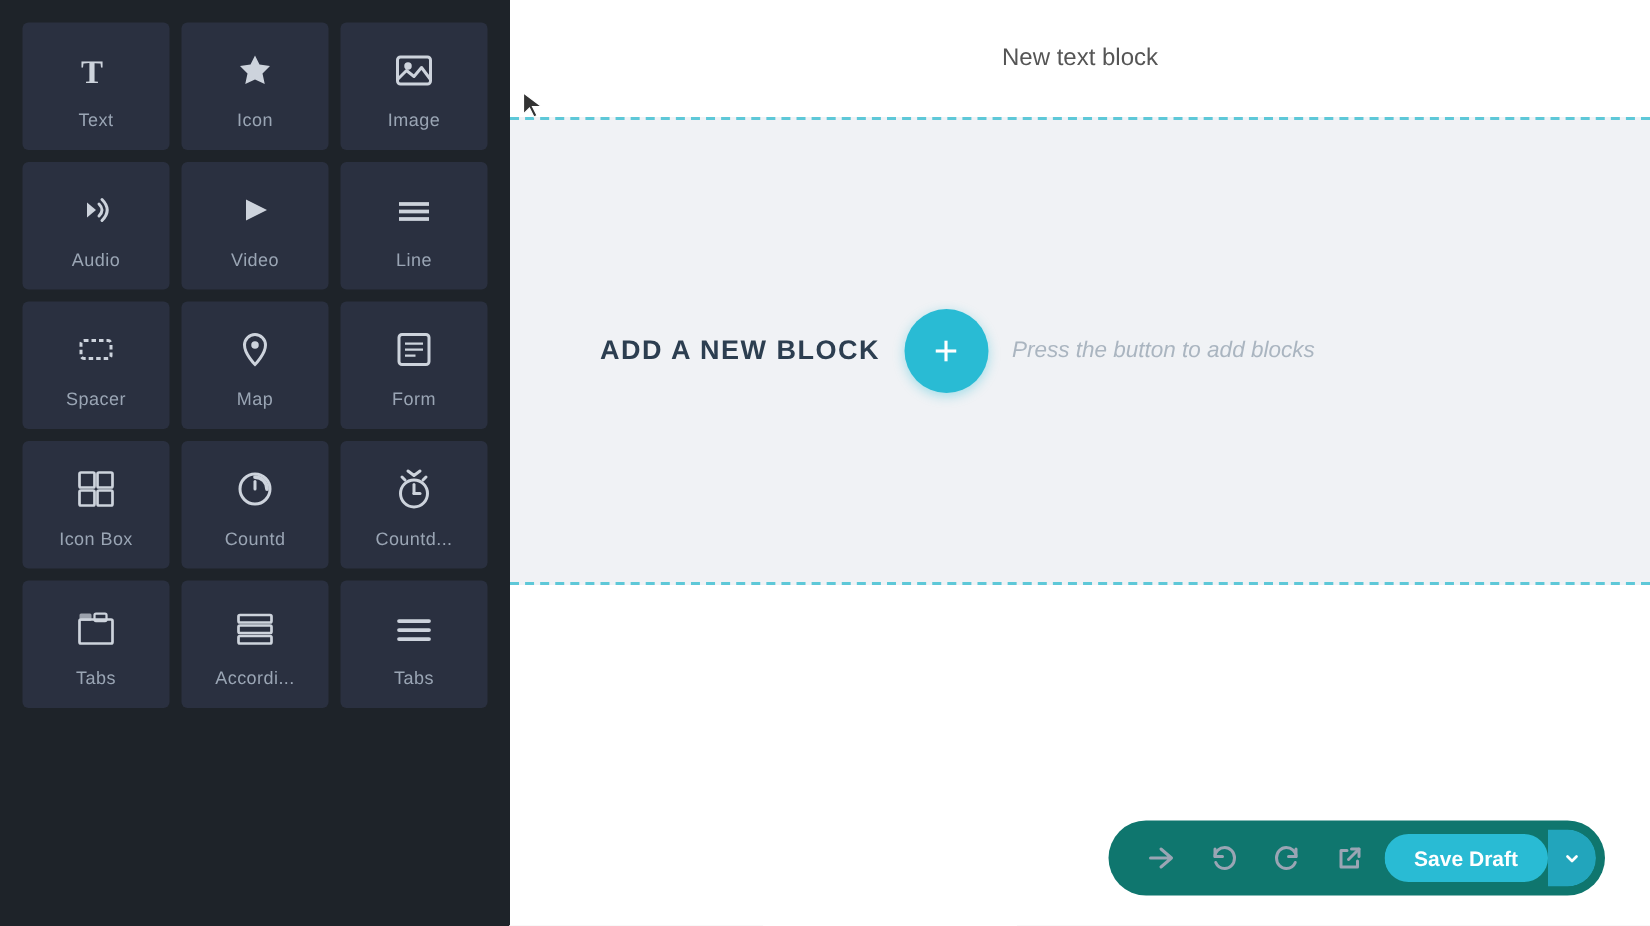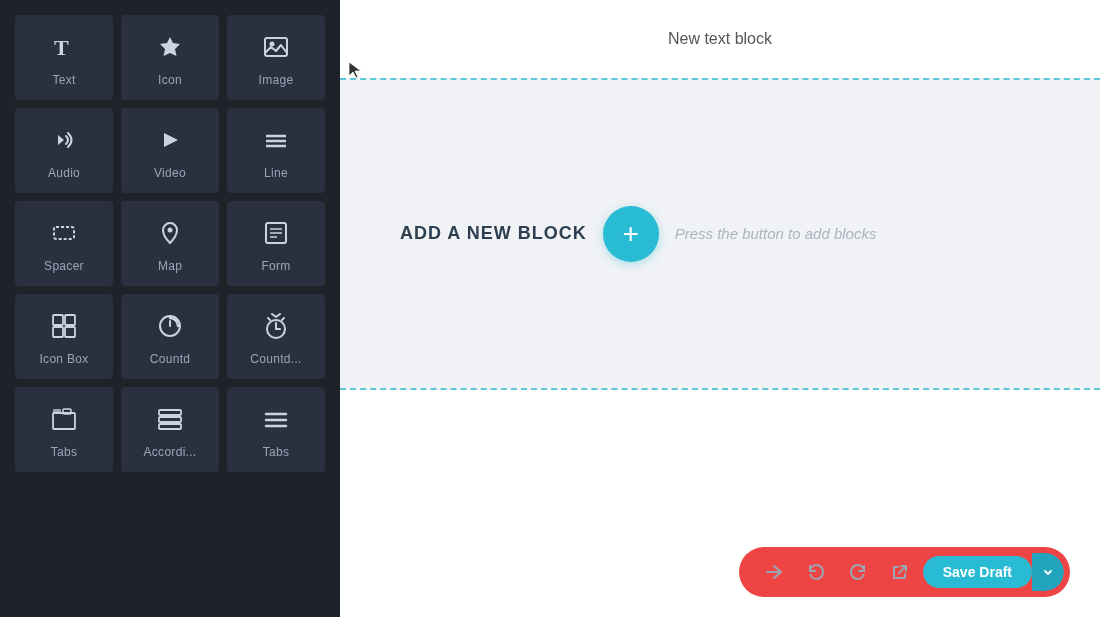--- a/index.html
+++ b/index.html
@@ -134,21 +134,21 @@
       background: #ffffff;
     }
 
     
     .bottom-toolbar {
       position: absolute;
       bottom: 20px;
       right: 30px;
       display: flex;
       align-items: flex-end;
-      background: #ef4444;
+      background: #0f766e;
       border-radius: 40px;
       padding: 6px 6px 6px 16px;
       gap: 4px;
     }
 
     .toolbar-icon-btn {
       width: 38px;
       height: 38px;
       border-radius: 50%;
       background: transparent;

